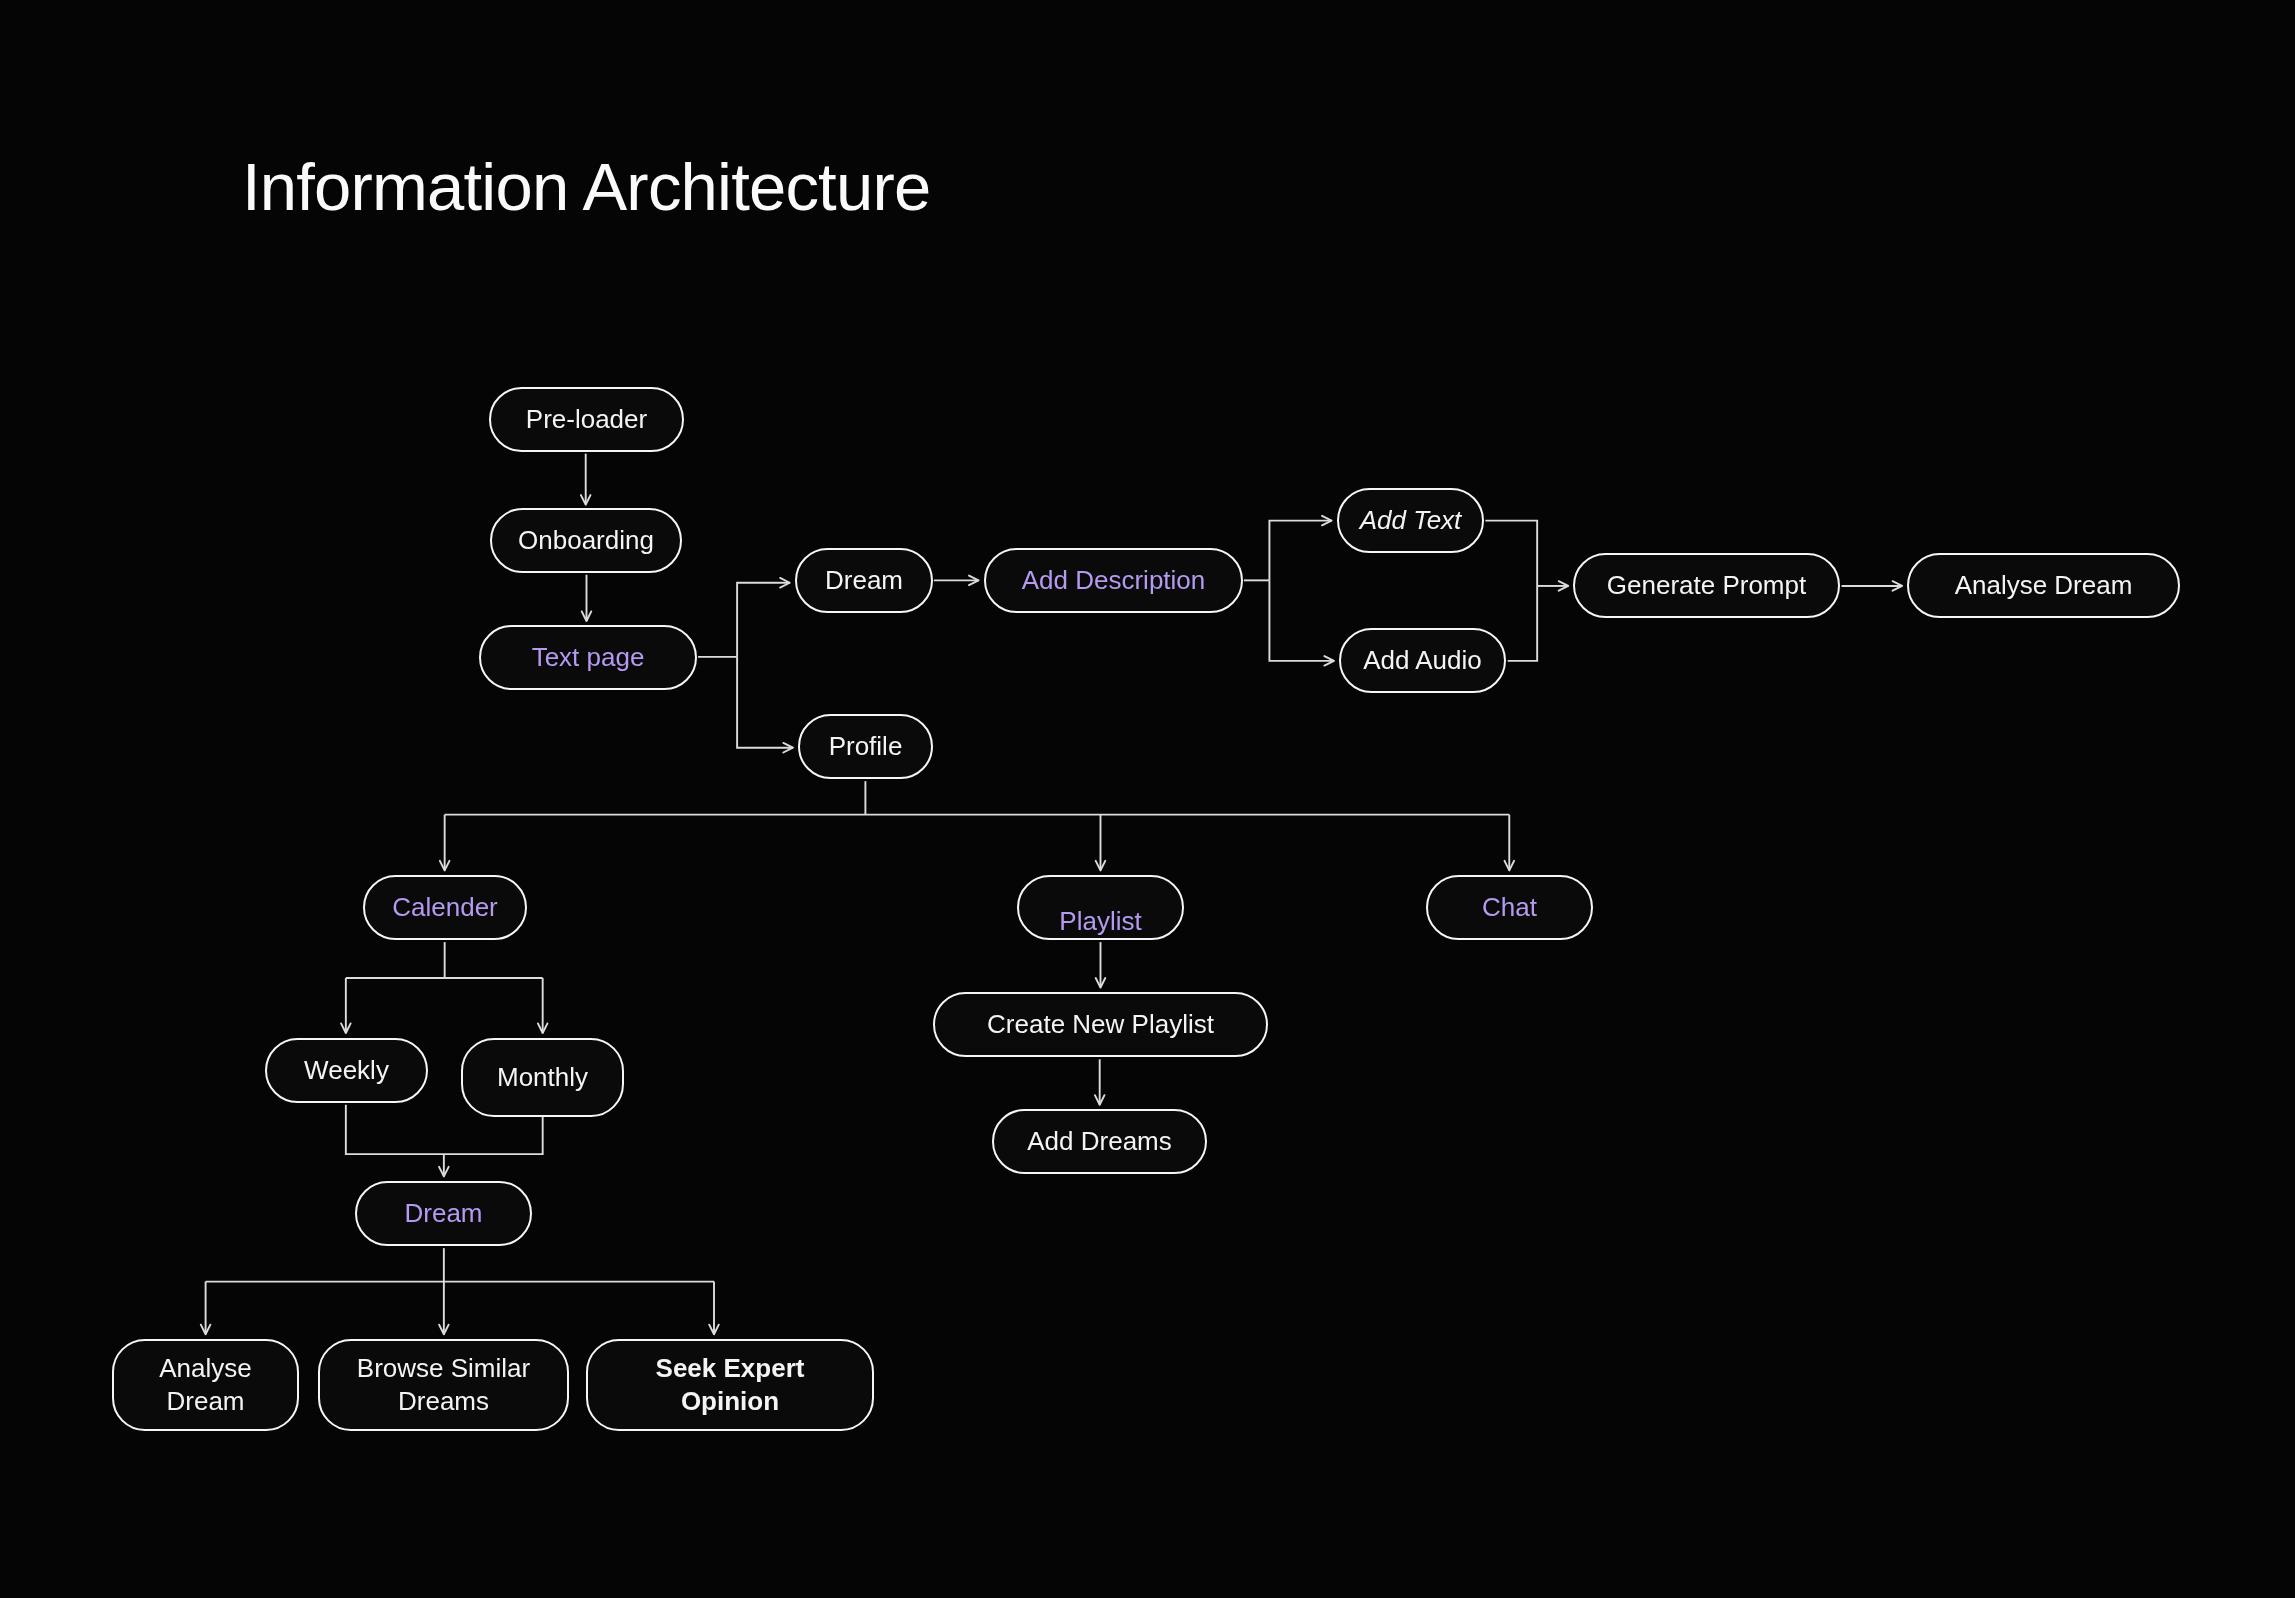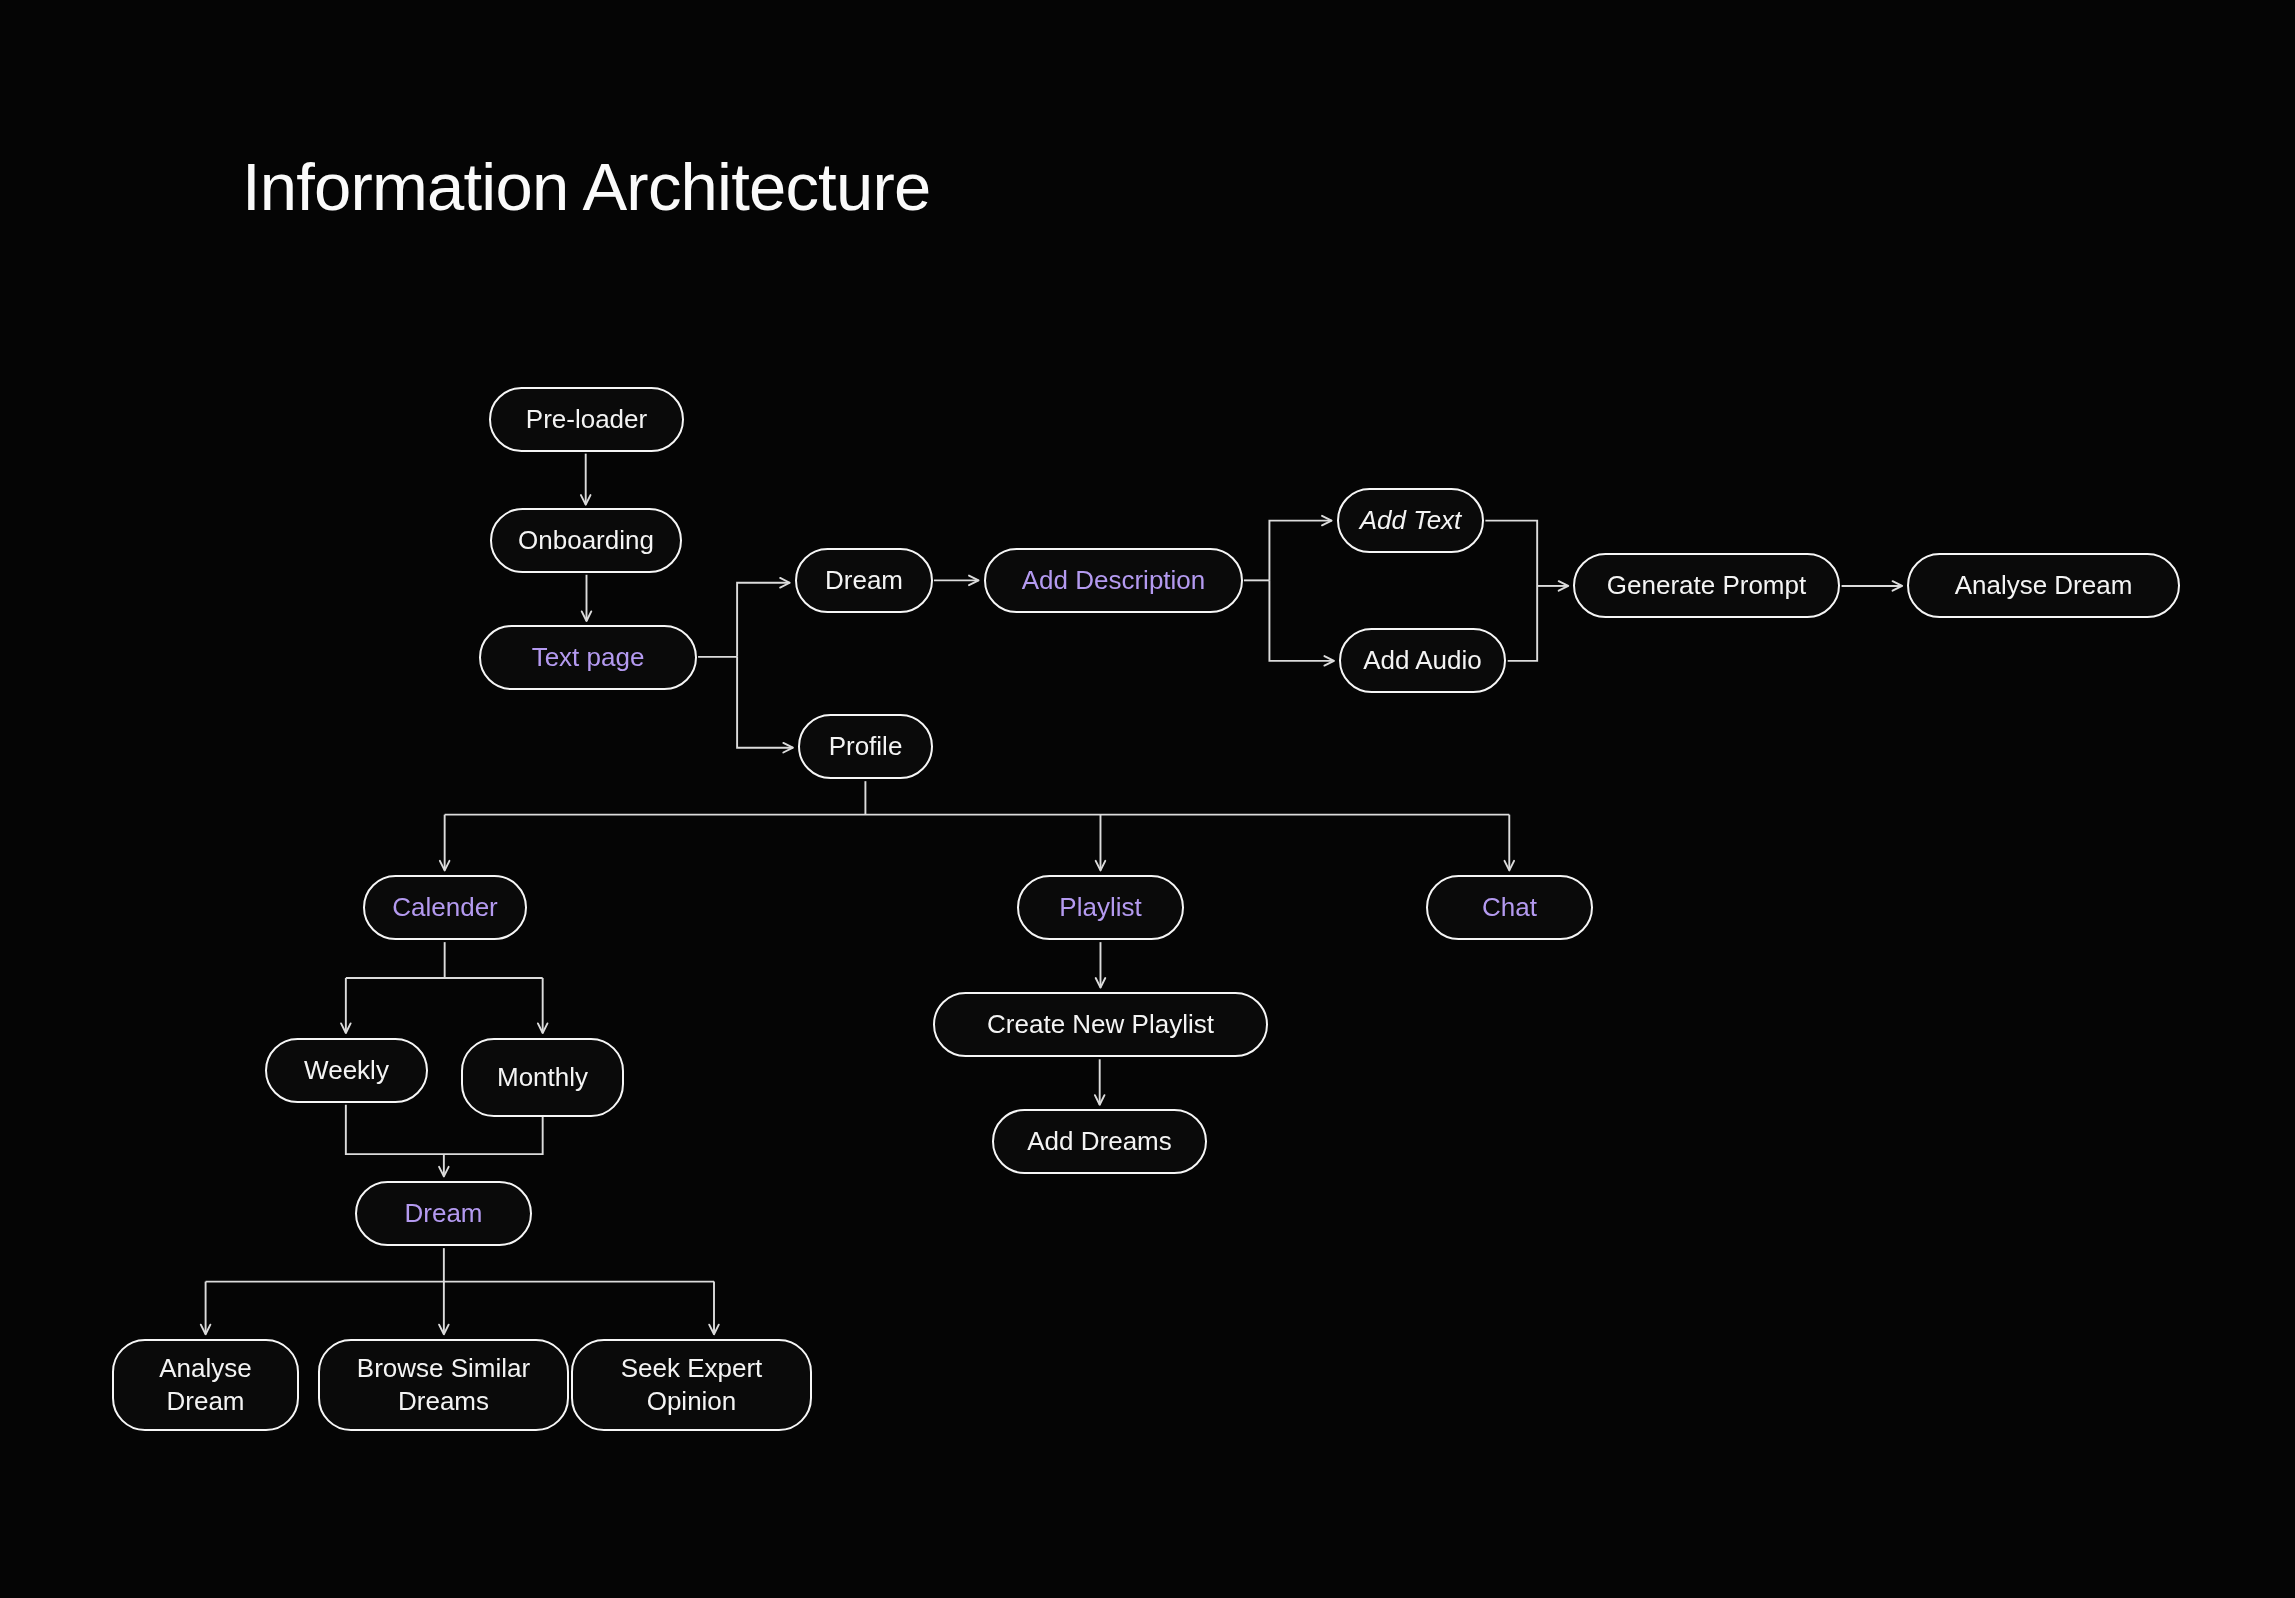--- a/index.html
+++ b/index.html
@@ -84,28 +84,28 @@
       <div class="node" style="left: 490px; top: 508px; width: 192px; height: 65px;"><span>Onboarding</span></div>
       <div class="node purple" style="left: 479px; top: 625px; width: 218px; height: 65px;"><span>Text page</span></div>
       <div class="node" style="left: 795px; top: 548px; width: 138px; height: 65px;"><span>Dream</span></div>
       <div class="node purple" style="left: 984px; top: 548px; width: 259px; height: 65px;"><span>Add Description</span></div>
       <div class="node" style="left: 1337px; top: 488px; width: 147px; height: 65px; font-style: italic;"><span>Add Text</span></div>
       <div class="node" style="left: 1339px; top: 628px; width: 167px; height: 65px;"><span>Add Audio</span></div>
       <div class="node" style="left: 1573px; top: 553px; width: 267px; height: 65px;"><span>Generate Prompt</span></div>
       <div class="node" style="left: 1907px; top: 553px; width: 273px; height: 65px;"><span>Analyse Dream</span></div>
       <div class="node" style="left: 798px; top: 714px; width: 135px; height: 65px;"><span>Profile</span></div>
       <div class="node purple" style="left: 363px; top: 875px; width: 164px; height: 65px;"><span>Calender</span></div>
-      <div class="node purple" style="left: 1017px; top: 875px; width: 167px; height: 65px;"><span>Playlist</span></div>
+      <div class="node purple" style="left: 1017px; top: 875px; width: 167px; height: 65px; align-items: flex-end;"><span>Playlist</span></div>
       <div class="node purple" style="left: 1426px; top: 875px; width: 167px; height: 65px;"><span>Chat</span></div>
       <div class="node" style="left: 265px; top: 1038px; width: 163px; height: 65px;"><span>Weekly</span></div>
       <div class="node" style="left: 461px; top: 1038px; width: 163px; height: 79px; justify-content: center;"><span>Monthly</span></div>
       <div class="node purple" style="left: 355px; top: 1181px; width: 177px; height: 65px;"><span>Dream</span></div>
       <div class="node" style="left: 112px; top: 1339px; width: 187px; height: 92px;"><span>Analyse
 Dream</span></div>
       <div class="node" style="left: 318px; top: 1339px; width: 251px; height: 92px;"><span>Browse Similar
 Dreams</span></div>
-      <div class="node" style="left: 571px; top: 1339px; width: 241px; height: 92px;"><span>Seek Expert
+      <div class="node" style="left: 586px; top: 1339px; width: 288px; height: 92px; font-weight: bold;"><span>Seek Expert
 Opinion</span></div>
       <div class="node" style="left: 933px; top: 992px; width: 335px; height: 65px;"><span>Create New Playlist</span></div>
       <div class="node" style="left: 992px; top: 1109px; width: 215px; height: 65px;"><span>Add Dreams</span></div>
     </div>
 </div>
 
 
 </body></html>

